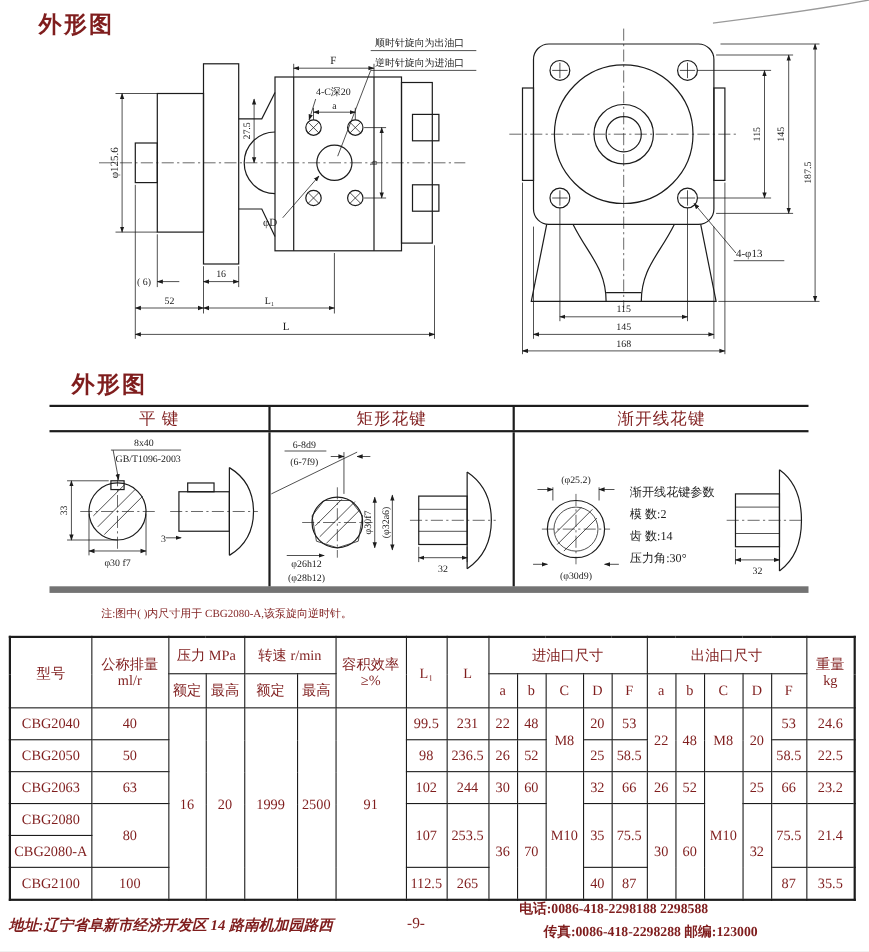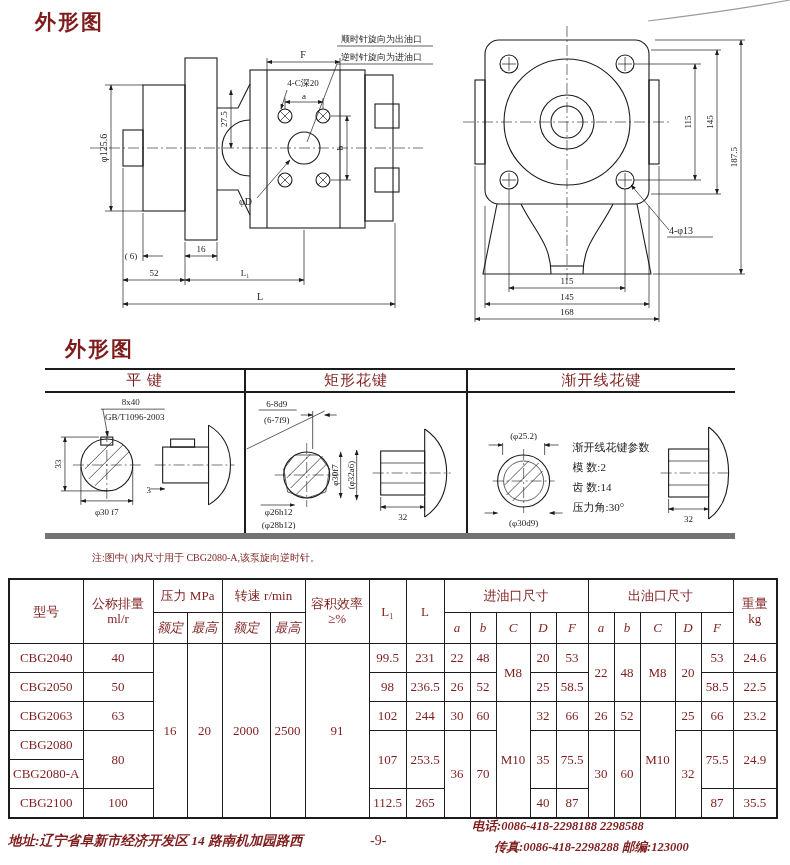--- a/index.html
+++ b/index.html
@@ -22,27 +22,27 @@
   .kc1{width:200px;}.kc2{width:220px;border-left:2px solid #1c1c1c;}
   .kc3{width:268px;border-left:2px solid #1c1c1c;}
   
   #note{left:92px;top:551px;font-size:10px;}
   
   #spec{left:8px;top:578px;border-collapse:collapse;table-layout:fixed;width:768px;}
   #spec td{border:1px solid #1c1c1c;text-align:center;vertical-align:middle;
            font-size:13px;padding:0 1px;overflow:hidden;white-space:nowrap;}
   #spec{border:2px solid #1c1c1c;}
   #spec tr.h1 td{height:32px;}
-  #spec tr.h2 td{height:30px;font-style:italic;}
+  #spec tr.h2 td{height:30px;}
   #spec tr.dr td{height:28px;}
   .two{line-height:1.15;}
   
   #addr{left:8px;top:832px;font-size:13.5px;font-style:italic;font-weight:600;}
   #pageno{left:370px;top:833px;font-size:14px;}
-  #phones{left:472px;top:816px;font-size:12.5px;font-style:italic;font-weight:600;line-height:1.7;}
+  #phones{left:472px;top:816px;font-size:12.5px;font-weight:600;line-height:1.7;}
   #phones .l2{padding-left:22px;}
 </style>
 </head>
 <body>
 <div id="page">
 
 <svg class="abs" style="left:648px;top:0" width="142" height="24">
   <path d="M0,21 C55,14 105,7 142,0" stroke="#9a9a9a" stroke-width="1.2" fill="none"></path>
 </svg>
 
@@ -383,21 +383,21 @@
     <td>b</td>
     <td>C</td>
     <td>D</td>
     <td>F</td>
   </tr>
   <tr class="dr">
     <td>CBG2040</td>
     <td>40</td>
     <td rowspan="6">16</td>
     <td rowspan="6">20</td>
-    <td rowspan="6">2000</td>
+    <td rowspan="6">1999</td>
     <td rowspan="6">2500</td>
     <td rowspan="6">91</td>
     <td>99.5</td>
     <td>231</td>
     <td>22</td>
     <td>48</td>
     <td rowspan="2">M8</td>
     <td>20</td>
     <td>53</td>
     <td rowspan="2">22</td>
@@ -442,21 +442,21 @@
     <td rowspan="2">107</td>
     <td rowspan="2">253.5</td>
     <td rowspan="3">36</td>
     <td rowspan="3">70</td>
     <td rowspan="2">35</td>
     <td rowspan="2">75.5</td>
     <td rowspan="3">30</td>
     <td rowspan="3">60</td>
     <td rowspan="3">32</td>
     <td rowspan="2">75.5</td>
-    <td rowspan="2">24.9</td>
+    <td rowspan="2">21.4</td>
   </tr>
   <tr class="dr">
     <td>CBG2080-A</td>
   </tr>
   <tr class="dr">
     <td>CBG2100</td>
     <td>100</td>
     <td>112.5</td>
     <td>265</td>
     <td>40</td>

